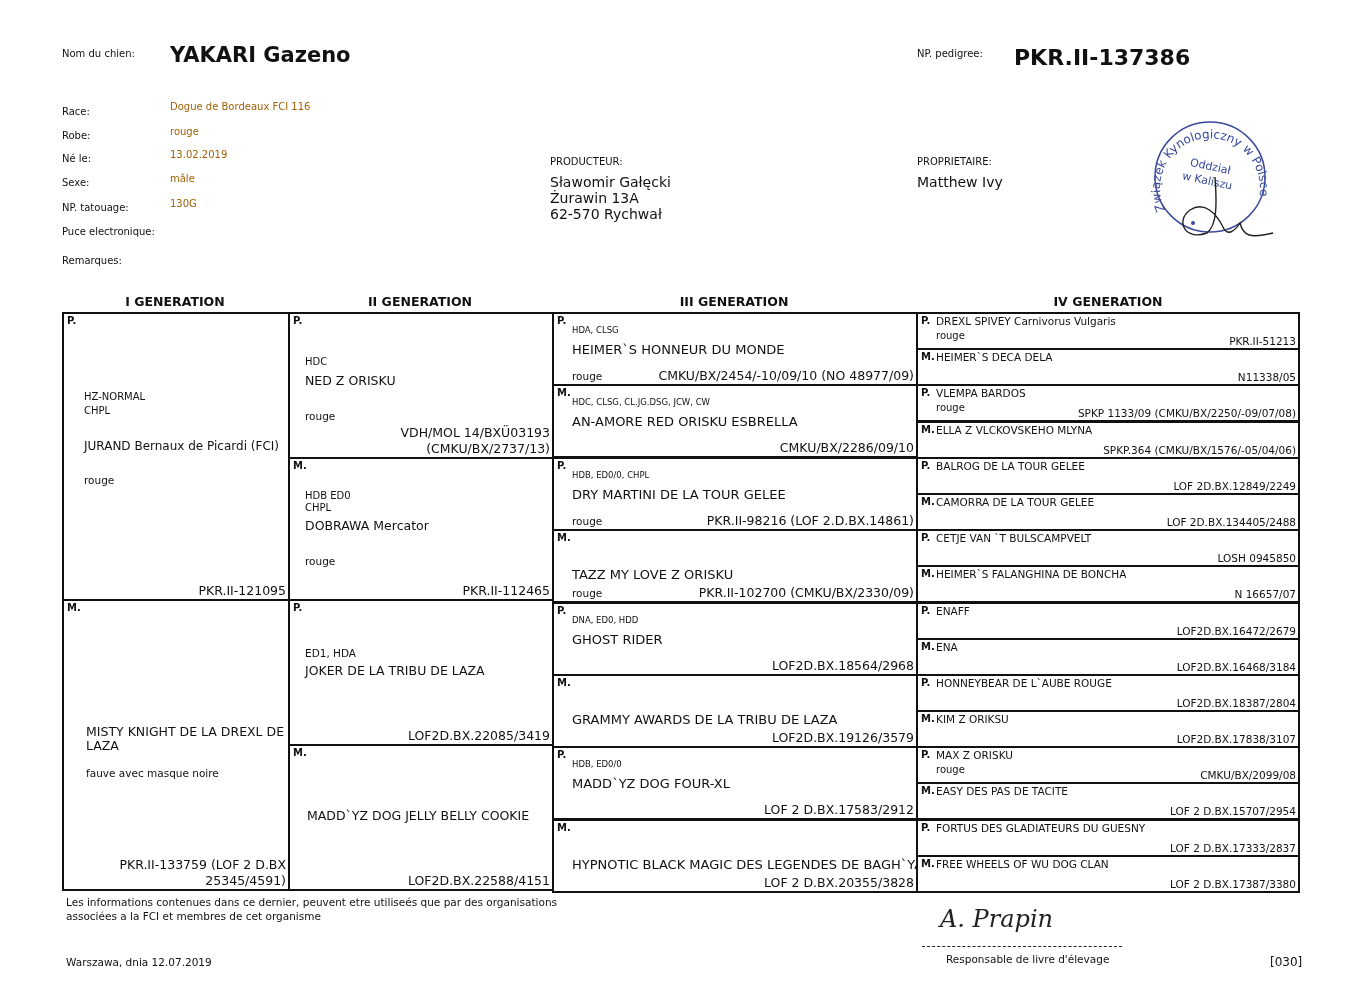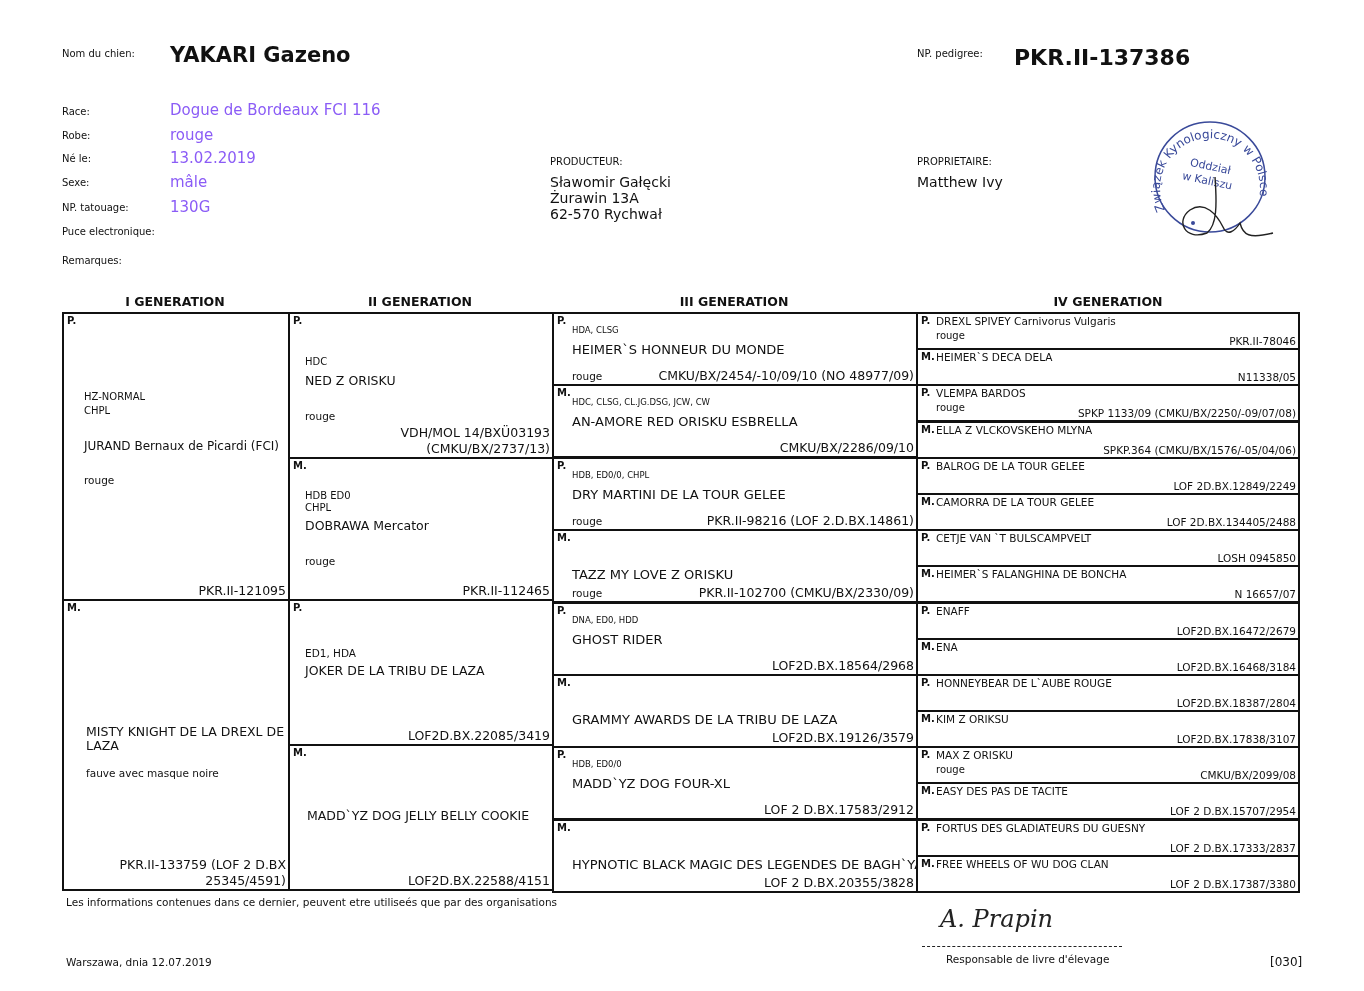--- a/index.html
+++ b/index.html
@@ -1,19 +1,19 @@
 <!DOCTYPE html>
 <html><head>
 <meta charset="utf-8">
 <style>
   html, body { margin: 0; padding: 0; background: #ffffff; }
   body { width: 1364px; height: 991px; position: relative; overflow: hidden; color: #111; font-family: "DejaVu Sans", sans-serif; }
   .abs { position: absolute; }
   .lbl { font-size: 10px; color: #111; }
-  .val { font-size: 15px; color: #8b5cf6; }
+  .val { font-size: 10px; color: #a16207; }
   .big { font-size: 21px; font-weight: bold; }
   .gen-h { position: absolute; top: 294px; font-size: 12.5px; font-weight: bold; text-align: center; }
   .cell { position: absolute; border: 2px solid #111; box-sizing: border-box; background: #fff; }
   .pm { position: absolute; left: 3px; top: 1px; font-size: 10px; font-weight: bold; }
   .t { position: absolute; font-size: 11px; white-space: nowrap; }
   .tsm { font-size: 8.5px; }
   .tname { font-size: 13px; }
   .tcolor { font-size: 10.5px; }
   .reg { position: absolute; right: 2px; font-size: 12.5px; white-space: nowrap; text-align: right; }
   .g4 .pm { font-size: 10px; }
@@ -174,21 +174,21 @@
       <span class="t tcolor" style="left:18px;bottom:2px;"></span>
       <span class="reg" style="bottom:1px;">LOF 2 D.BX.20355/3828</span>
     </div>
   </div>
 
 <div id="gen4" class="abs" style="left:916px;top:312px;width:384px;height:579px;">
     <div class="cell g4" style="left: 0px; top: 0px; width: 384px; height: 38px;">
       <span class="pm">P.</span>
       <span class="nm">DREXL SPIVEY Carnivorus Vulgaris</span>
       <span class="cl">rouge</span>
-      <span class="rg">PKR.II-78046</span>
+      <span class="rg">PKR.II-51213</span>
     </div>
     <div class="cell g4" style="left: 0px; top: 36px; width: 384px; height: 38px;">
       <span class="pm">M.</span>
       <span class="nm">HEIMER`S DECA DELA</span>
       <span class="cl"></span>
       <span class="rg">N11338/05</span>
     </div>
     <div class="cell g4" style="left: 0px; top: 72px; width: 384px; height: 38px;">
       <span class="pm">P.</span>
       <span class="nm">VLEMPA BARDOS</span>
@@ -270,19 +270,20 @@
     <div class="cell g4" style="left: 0px; top: 543px; width: 384px; height: 38px;">
       <span class="pm">M.</span>
       <span class="nm">FREE WHEELS OF WU DOG CLAN</span>
       <span class="cl"></span>
       <span class="rg">LOF 2 D.BX.17387/3380</span>
     </div>
   </div>
 
 <div class="abs foot" style="left:66px;top:895px;">
   <div>Les informations contenues dans ce dernier, peuvent etre utiliseés que par des organisations</div>
+  <div>associées a la FCI et membres de cet organisme</div>
 </div>
 <div class="abs foot" style="left:66px;top:955px;">Warszawa, dnia  12.07.2019</div>
 
 <div class="abs" style="left:940px;top:905px;font-family:'DejaVu Serif', serif;font-style:italic;font-size:24px;color:#222;">A. Prapin</div>
 <div class="abs" style="left:922px;top:946px;width:200px;border-top:1.5px dashed #222;"></div>
 <div class="abs foot" style="left:946px;top:952px;">Responsable de livre d'élevage</div>
 <div class="abs foot" style="left:1270px;top:955px;font-size:12px;">[030]</div>
 
 </body></html>

